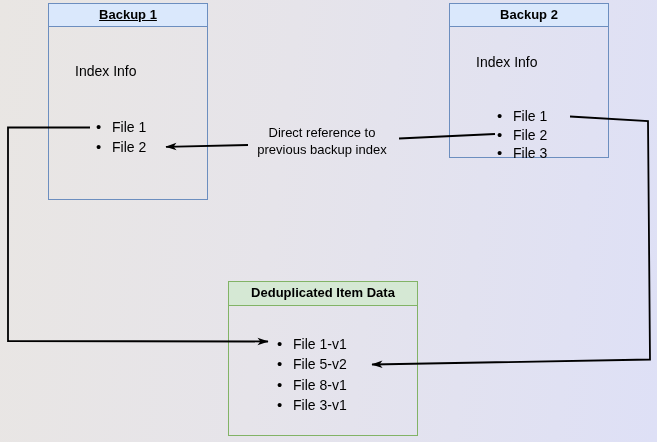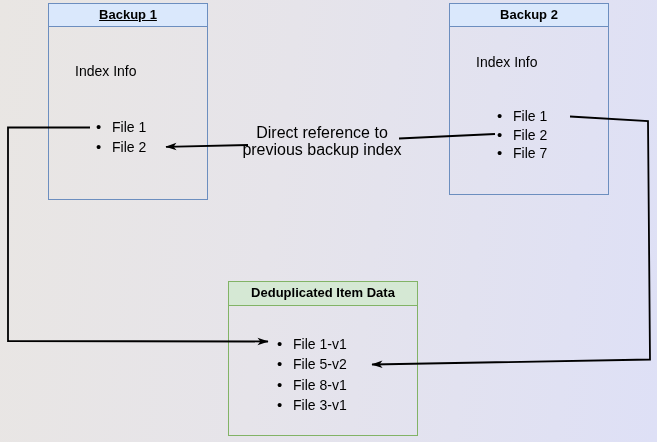--- a/index.html
+++ b/index.html
@@ -29,21 +29,21 @@
     font-weight: bold;
     font-size: 13px;
     background: #dae8fc;
     border-bottom: 1.5px solid #6c8ebf;
   }
   .node.green .node-header {
     background: #d5e8d4;
     border-bottom-color: #82b366;
   }
   #backup1 { left: 48px; top: 3px; width: 160px; height: 197px; text-decoration: underline; }
-  #backup2 { left: 449px; top: 3px; width: 160px; height: 192px; }
+  #backup2 { left: 449px; top: 3px; width: 160px; height: 155px; }
   #dedup   { left: 228px; top: 281px; width: 190px; height: 155px; }
   #backup1 .node-header, #backup2 .node-header { height: 23px; line-height: 21px; }
   #dedup .node-header { height: 24px; line-height: 22px; }
 
   .free-label {
     position: absolute;
     font-size: 14px;
     line-height: 15px;
     white-space: nowrap;
   }
@@ -70,21 +70,21 @@
   #backup2-list li { line-height: 18.6px; }
   #dedup-list   { left: 277px; top: 334px; }
   #dedup-list li { line-height: 20.3px; }
 
   #edge-label {
     position: absolute;
     left: 237px;
     top: 125px;
     width: 170px;
     text-align: center;
-    font-size: 16px;
+    font-size: 13px;
     line-height: 16.5px;
   }
 
   svg.edges {
     position: absolute;
     left: 0; top: 0;
     width: 657px;
     height: 442px;
     pointer-events: none;
   }
@@ -109,21 +109,21 @@
     <li>File 2</li>
   </ul>
 
   <div class="node" id="backup2">
     <div class="node-header">Backup 2</div>
   </div>
   <div class="free-label" id="backup2-index-label">Index Info</div>
   <ul class="file-list" id="backup2-list">
     <li>File 1</li>
     <li>File 2</li>
-    <li>File 7</li>
+    <li>File 3</li>
   </ul>
 
   <div class="node green" id="dedup">
     <div class="node-header">Deduplicated Item Data</div>
   </div>
   <ul class="file-list" id="dedup-list">
     <li>File 1-v1</li>
     <li>File 5-v2</li>
     <li>File 8-v1</li>
     <li>File 3-v1</li>

